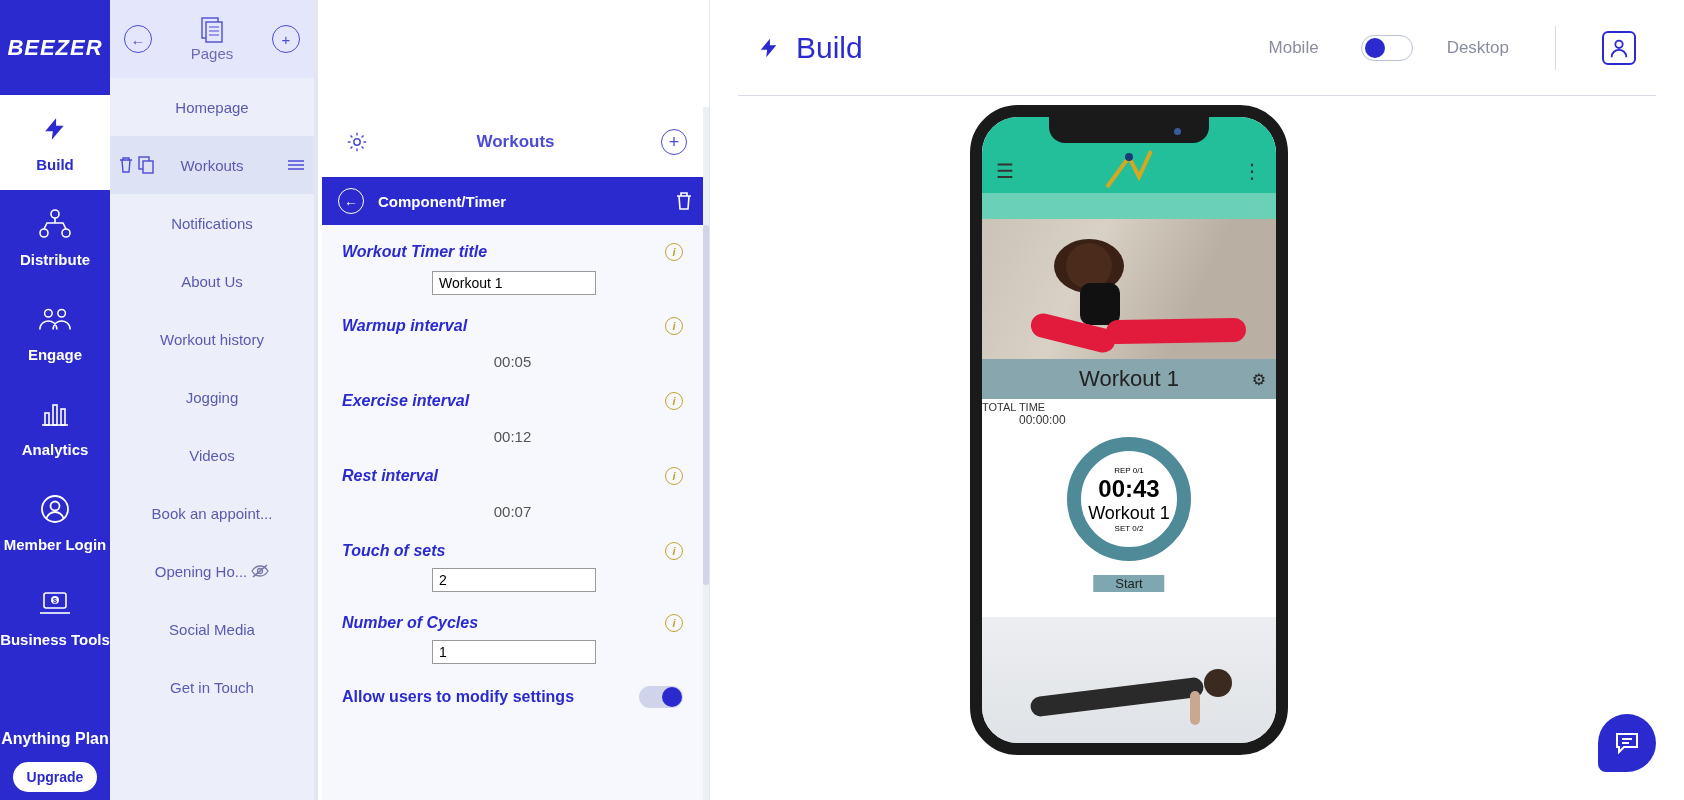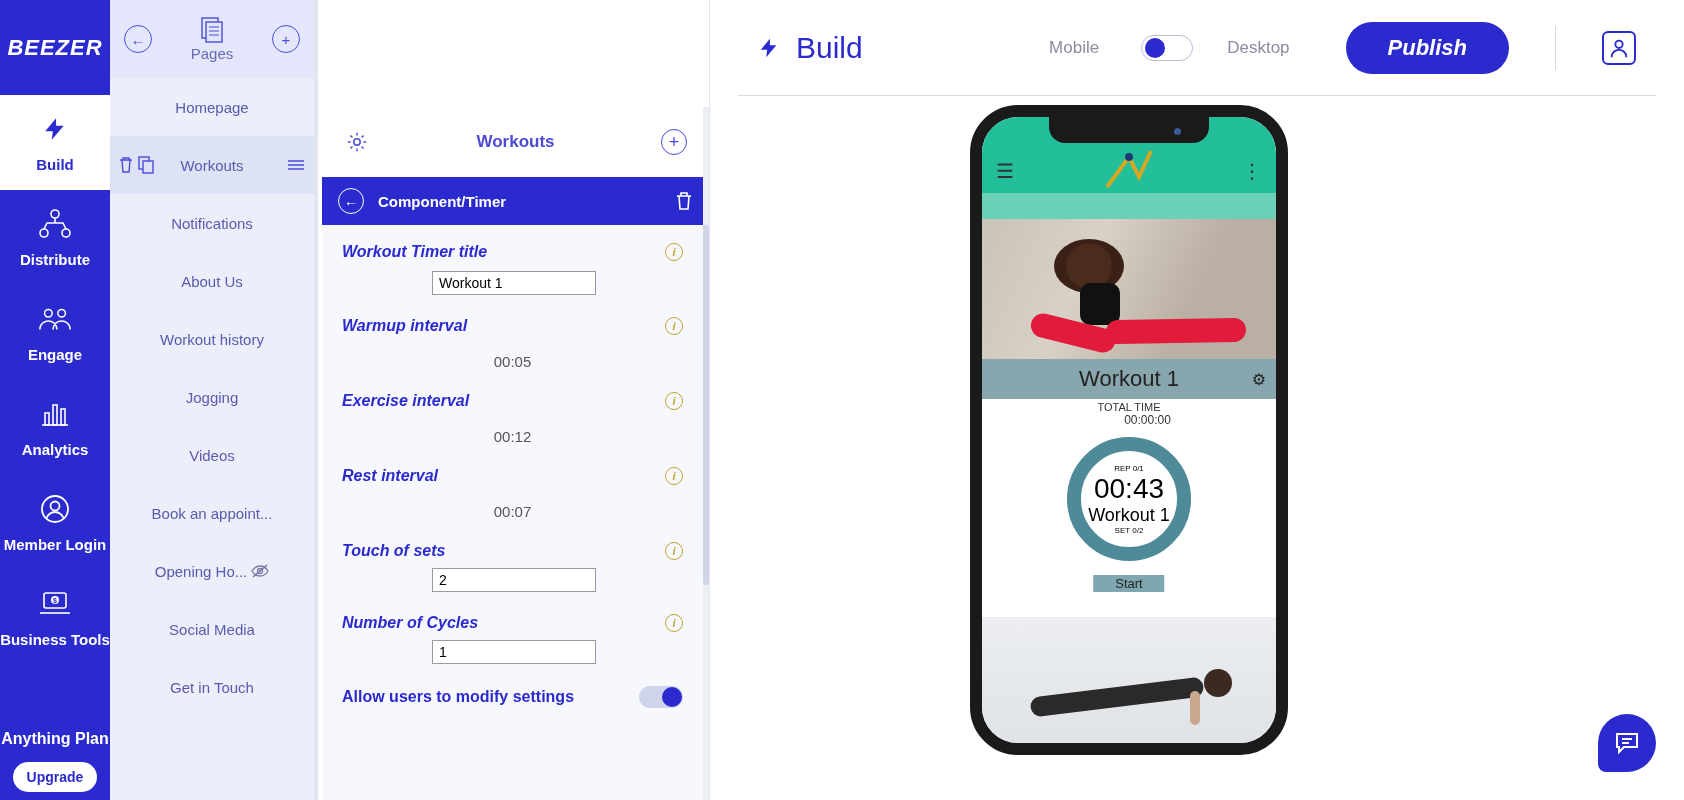--- a/index.html
+++ b/index.html
@@ -92,26 +92,26 @@
 .workout-img { position:absolute; top:102px; left:0; right:0; height:140px; background:linear-gradient(115deg,#c9c3b8 0%,#d9d1c5 35%,#b9afa2 70%);}
 
 .figure{ position:absolute; left:10px; bottom:0; width:260px; height:120px;}
 .figure .head{ position:absolute; left:74px; top:4px; width:46px; height:46px; border-radius:50%; background:#4a2b1c;}
 .figure .hair{ position:absolute; left:62px; top:0; width:70px; height:54px; border-radius:50%; background:#3a2015;}
 .figure .torso{ position:absolute; left:88px; top:44px; width:40px; height:42px; background:#111; border-radius:10px;}
 .figure .leg-back{ position:absolute; left:38px; top:82px; width:86px; height:24px; background:#e21b3c; border-radius:16px; transform:rotate(14deg);}
 .figure .leg-front{ position:absolute; left:114px; top:80px; width:140px; height:24px; background:#e21b3c; border-radius:16px; transform:rotate(-1deg);}
 .workout-title-bar { position:absolute; top:242px; left:0; right:0; height:40px; background:#88a6ad; display:flex; align-items:center; justify-content:center; color:#222; font-size:22px;}
 .workout-title-bar .gear { position:absolute; right:10px; font-size:16px; cursor:pointer;}
-.timer-stats { position:absolute; top:284px; left:0; right:0; text-align:center; font-size:11px; color:#333;}
+.timer-stats { position:absolute; top:284px; left:0; right:0; text-align:left; font-size:11px; color:#333;}
 .timer-stats .tt-lbl{ font-weight:400; }
 .timer-stats .tt-val{ font-size:12px;margin-left:37px;}
 .timer-ring { position:absolute; top:320px; left:50%; transform:translateX(-50%); width:124px; height:124px; border:14px solid #4f8a99; border-radius:50%; display:flex; flex-direction:column; align-items:center; justify-content:center;}
 .timer-ring .rep{ font-size:8px;}
-.timer-ring .time{ font-size:28px; font-weight:400;}
+.timer-ring .time{ font-size:24px; font-weight:700;}
 .timer-ring .name{ font-size:18px;}
 .timer-ring .set{ font-size:8px;}
 .start-btn { position:absolute; top:458px; left:50%; transform:translateX(-50%); background:#7fa7b1; color:#222; border:none; font-size:13px; padding:1px 22px; cursor:pointer;}
 .second-img { position:absolute; top:500px; left:0; right:0; height:130px; background:linear-gradient(180deg,#eceef1 0%,#dfe2e6 100%);}
 .plank-fig{ position:absolute; left:40px; bottom:18px; width:210px; height:60px;}
 .plank-fig .body{ position:absolute; left:8px; top:18px; width:174px; height:20px; background:#2a2a2a; border-radius:12px; transform:rotate(-7deg);}
 .plank-fig .head{ position:absolute; right:0; top:0; width:28px; height:28px; border-radius:50%; background:#3a2a20;}
 .plank-fig .arm{ position:absolute; right:32px; top:22px; width:10px; height:34px; background:#caa890; border-radius:6px;}
 
 
@@ -357,21 +357,20 @@
           </svg>
         </span>
       <span class="txt">Build</span>
     </div>
     <div class="top-spacer"></div>
     <span class="view-label">Mobile</span>
     <span class="view-toggle">
         <span class="knob"></span>
       </span>
     <span class="view-label">Desktop</span>
-    <button class="publish-btn">Publish</button>
     <div class="divider-v"></div>
     <span class="user-ico">
         <svg width="22" height="22" viewBox="0 0 24 24">
           <circle cx="12" cy="8" r="4" fill="none" stroke="#2a2acf" stroke-width="2"></circle>
           <path d="M4 22c0-5 4-8 8-8s8 3 8 8" fill="none" stroke="#2a2acf" stroke-width="2"></path>
         </svg>
       </span>
   </div>
   <div class="hr"></div>
 

